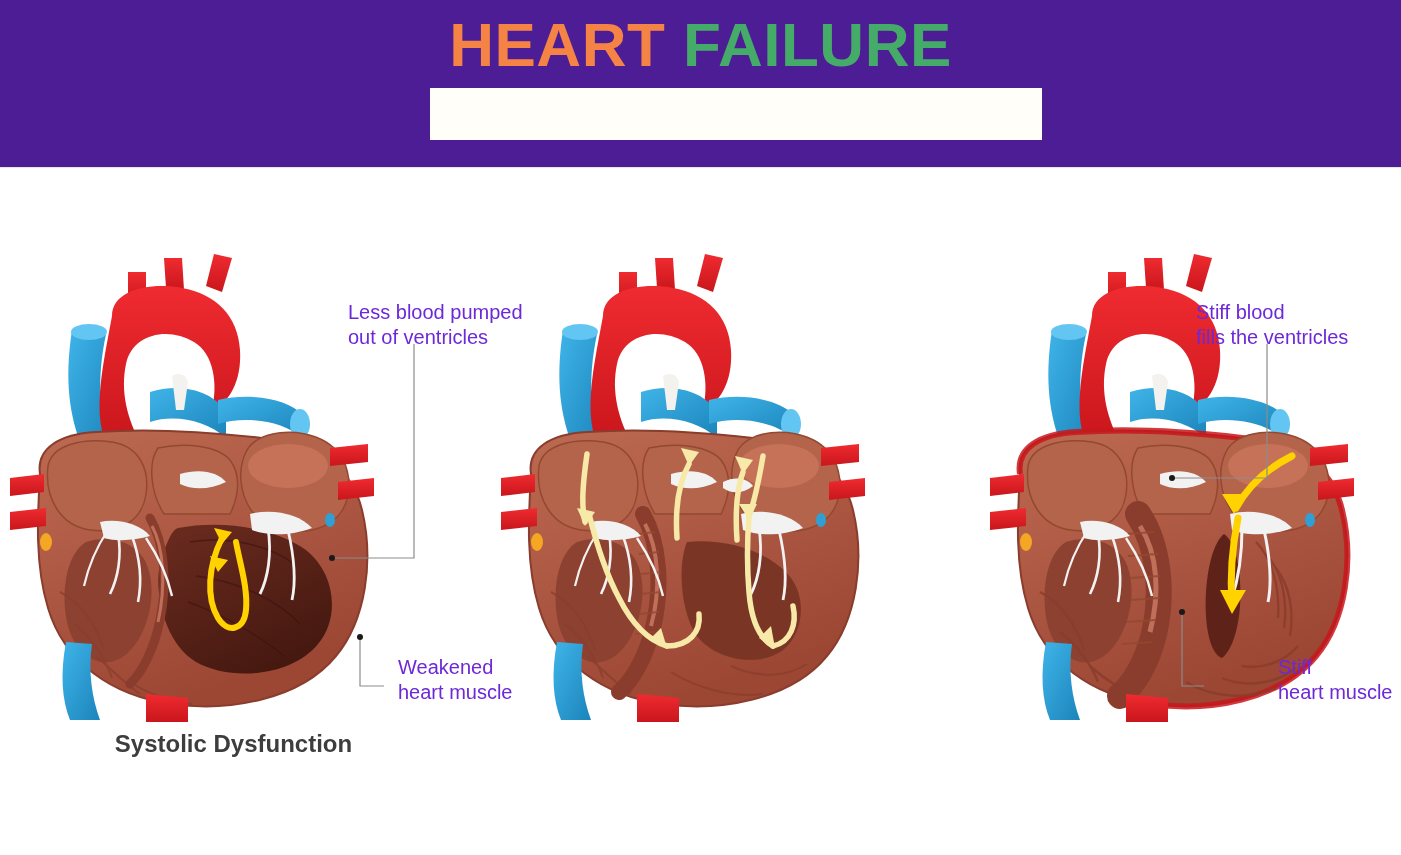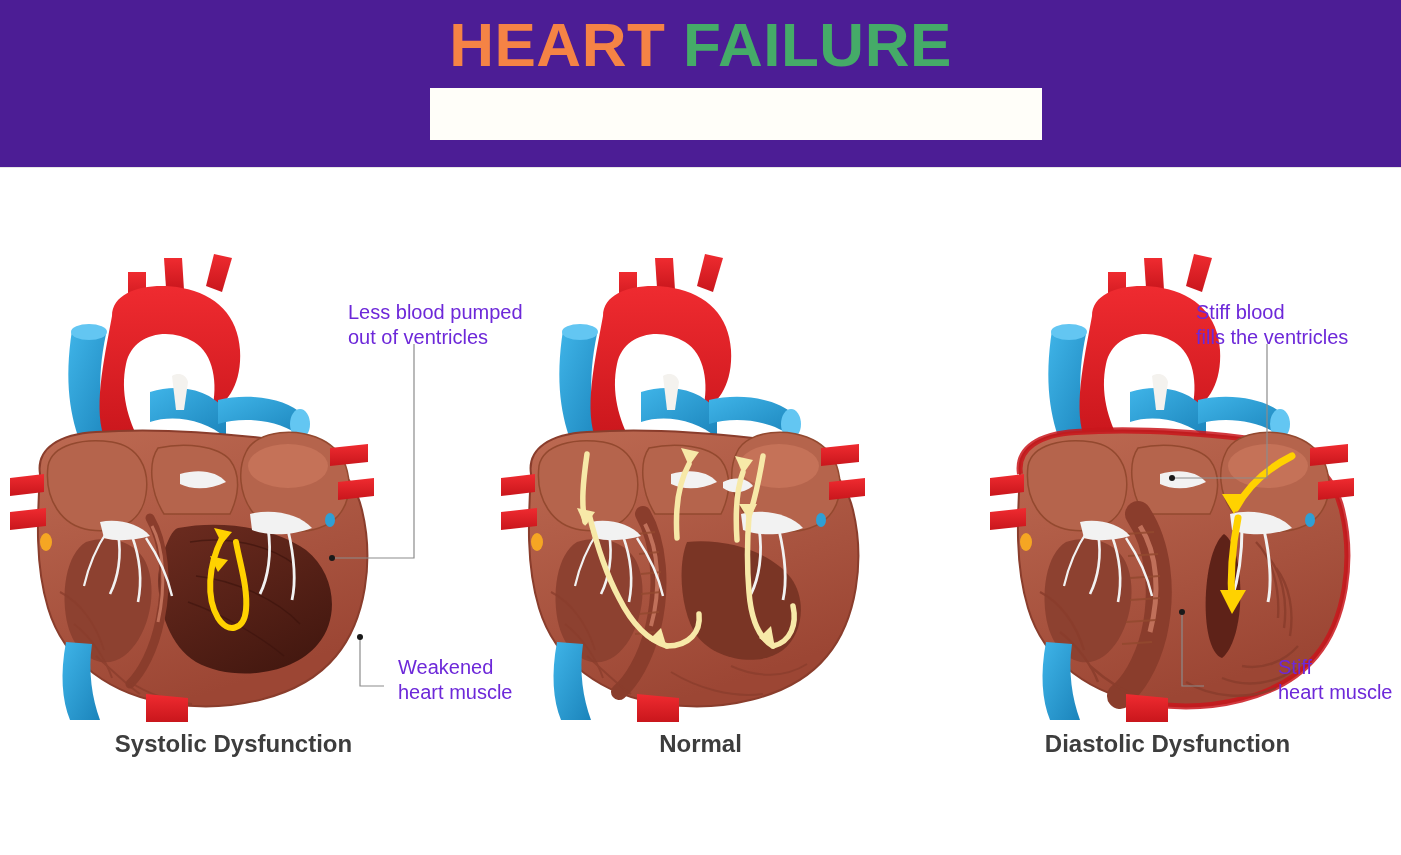--- a/index.html
+++ b/index.html
@@ -283,21 +283,20 @@
       <g fill="#f7e9a8">
         <path d="M94 284 L86 266 L104 270 Z"></path>
         <path d="M176 406 L158 398 L170 386 Z"></path>
         <path d="M198 224 L190 206 L208 210 Z"></path>
         <path d="M258 278 L248 262 L266 262 Z"></path>
         <path d="M284 406 L268 396 L280 384 Z"></path>
         <path d="M252 232 L244 214 L262 218 Z"></path>
       </g>
     </svg>
 
-    <div class="caption">Normal</div>
   </div>
 
   <div class="panel panel-3">
     <svg class="heart-svg" viewBox="0 0 420 480">
       <defs>
         <linearGradient id="d-art" x1="0" y1="0" x2="0" y2="1">
           <stop offset="0" stop-color="#ef2b30"></stop>
             <stop offset="1" stop-color="#c9161c"></stop>
         </linearGradient>
         <linearGradient id="d-vein" x1="0" y1="0" x2="1" y2="1">
@@ -392,21 +391,20 @@
       </g>
 
       <g>
         <path d="M312 214 C288 226 268 244 256 266" fill="none" stroke="#ffd200" stroke-width="7" stroke-linecap="round"></path>
         <path d="M254 272 L242 252 L266 252 Z" fill="#ffd200"></path>
         <path d="M258 276 C252 306 250 336 252 362" fill="none" stroke="#ffd200" stroke-width="7" stroke-linecap="round"></path>
         <path d="M252 372 L240 348 L266 348 Z" fill="#ffd200"></path>
       </g>
     </svg>
 
-    <div class="caption">Diastolic Dysfunction</div>
   </div>
 </div>
 
 <svg class="leader" style="left:0;top:0;width:1401px;height:855px;">
 
   <polyline points="414,344 414,558 332,558" fill="none" stroke="#8c8c8c" stroke-width="1.2"></polyline>
   <circle cx="332" cy="558" r="3" fill="#1a1a1a"></circle>
 
   <polyline points="360,637 360,686 384,686" fill="none" stroke="#8c8c8c" stroke-width="1.2"></polyline>
   <circle cx="360" cy="637" r="3" fill="#1a1a1a"></circle>

